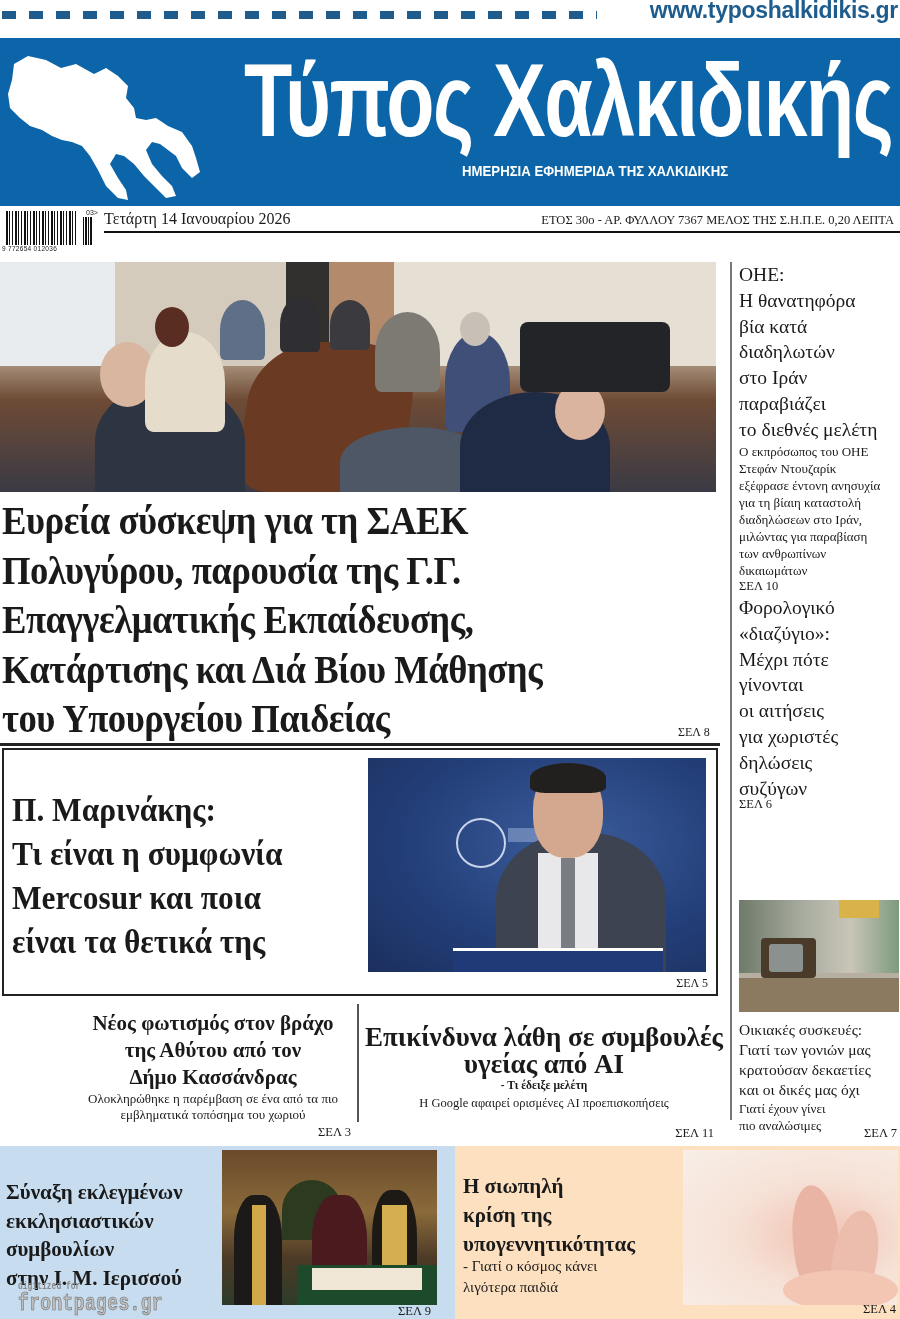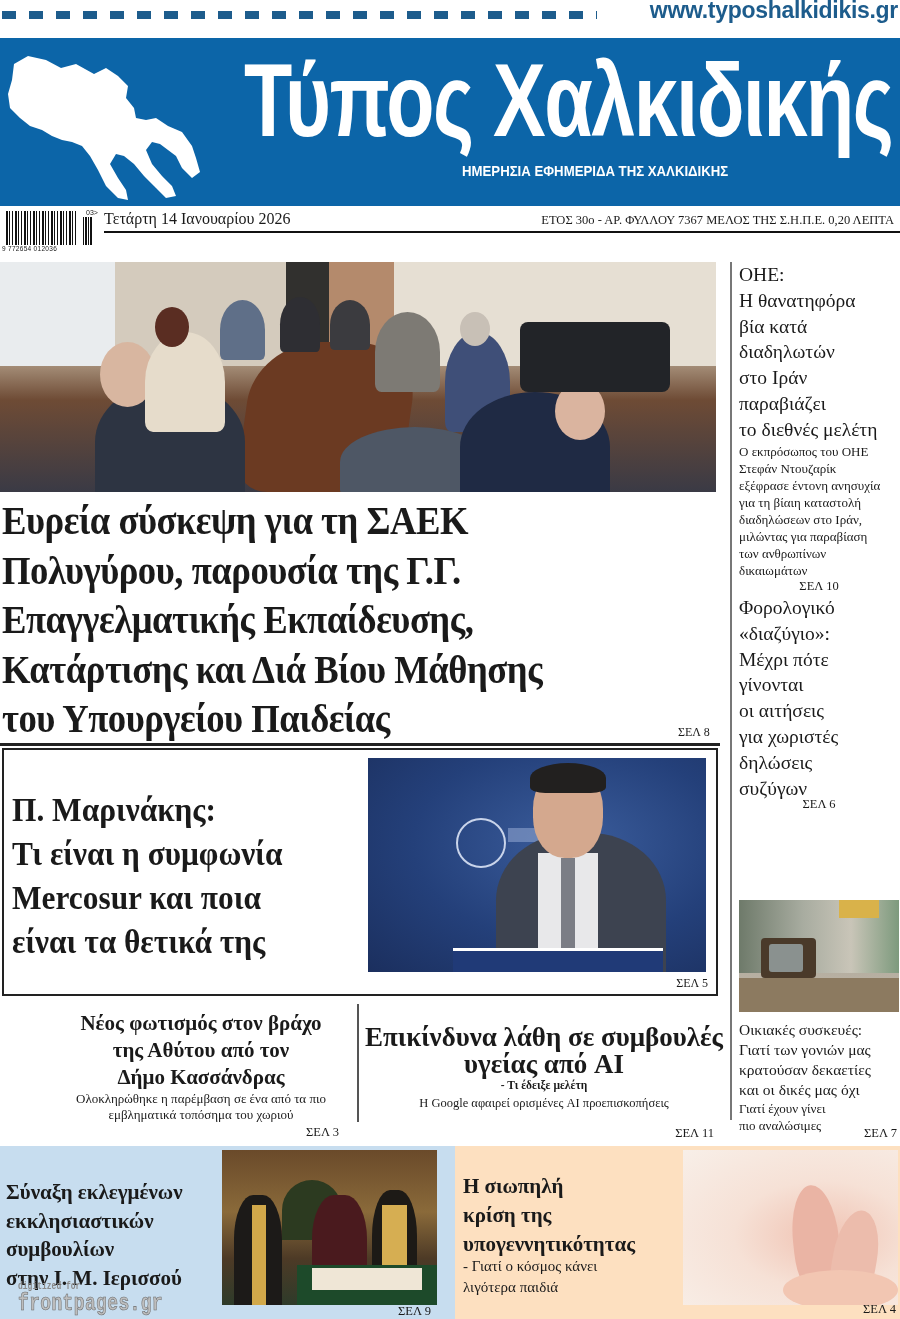--- a/index.html
+++ b/index.html
@@ -52,36 +52,36 @@
 
   
   .box-story { position: absolute; left: 2px; top: 748px; width: 716px; height: 248px; border: 2px solid #222; }
   .box-headline { position: absolute; left: 8px; top: 38px; font-weight: bold; font-size: 33px; line-height: 44px;
                   transform: scaleX(0.95); transform-origin: left top; }
   .box-photo { position: absolute; left: 364px; top: 8px; width: 338px; height: 214px; overflow: hidden;
                background: radial-gradient(ellipse at 60% 40%, #3b5d9c 0%, #24407a 55%, #1b2f5e 100%); }
   .box-page { position: absolute; right: 8px; bottom: 3px; font-size: 12px; }
 
   
-  .story-a { position: absolute; left: 4px; top: 1010px; width: 355px; height: 130px; text-align: center; padding-left: 39px; }
+  .story-a { position: absolute; left: 16px; top: 1010px; width: 355px; height: 130px; text-align: center; padding-left: 39px; }
   .story-a h3 { font-size: 21px; line-height: 27px; font-weight: bold; }
   .story-a p { font-size: 13px; line-height: 16px; }
   .page-label { font-size: 12.5px; position: absolute; }
   .col-divider-v { position: absolute; left: 357px; top: 1004px; width: 2px; height: 118px; background: #555; }
   .story-b { position: absolute; left: 362px; top: 1024px; width: 364px; text-align: center; }
   .story-b h3 { font-size: 27px; line-height: 27px; font-weight: bold; }
   .story-b .kicker { font-size: 11.5px; font-weight: bold; line-height: 14px; }
   .story-b p { font-size: 12.5px; line-height: 16px; margin-top: 3px; }
 
   
   .rail-divider { position: absolute; left: 730px; top: 262px; width: 2px; height: 858px; background: #777; }
   .rail { position: absolute; left: 739px; width: 160px; }
   .rail h2 { font-weight: normal; font-size: 19.5px; line-height: 25.8px; }
   .rail p { font-size: 13px; line-height: 17px; }
-  .rail-page { font-size: 12.5px; text-align: center; padding-right: 0; }
+  .rail-page { font-size: 12.5px; text-align: left; padding-right: 0; }
   .rail-photo { position: absolute; left: 739px; top: 900px; width: 160px; height: 112px; overflow: hidden;
                 background: linear-gradient(180deg, #7d8a7d 0%, #a9a99a 40%, #b8b0a2 70%, #6e6252 100%); }
 
   
   .promo-blue { position: absolute; left: 0; top: 1146px; width: 514px; height: 173px; background: #c7ddef; }
   .promo-blue h3 { position: absolute; left: 6px; top: 32px; font-size: 21px; line-height: 28.5px; font-weight: bold; }
   .promo-blue .photo { position: absolute; left: 222px; top: 4px; width: 215px; height: 155px; overflow: hidden;
                        background: linear-gradient(180deg, #6a4a2a 0%, #8a6a3a 40%, #4d3a26 70%, #2e3b2a 100%); }
   .promo-peach { position: absolute; left: 455px; top: 1146px; width: 445px; height: 173px; background: #fde0c0; }
   .promo-peach h3 { position: absolute; left: 8px; top: 26px; font-size: 21px; line-height: 29px; font-weight: bold; }

